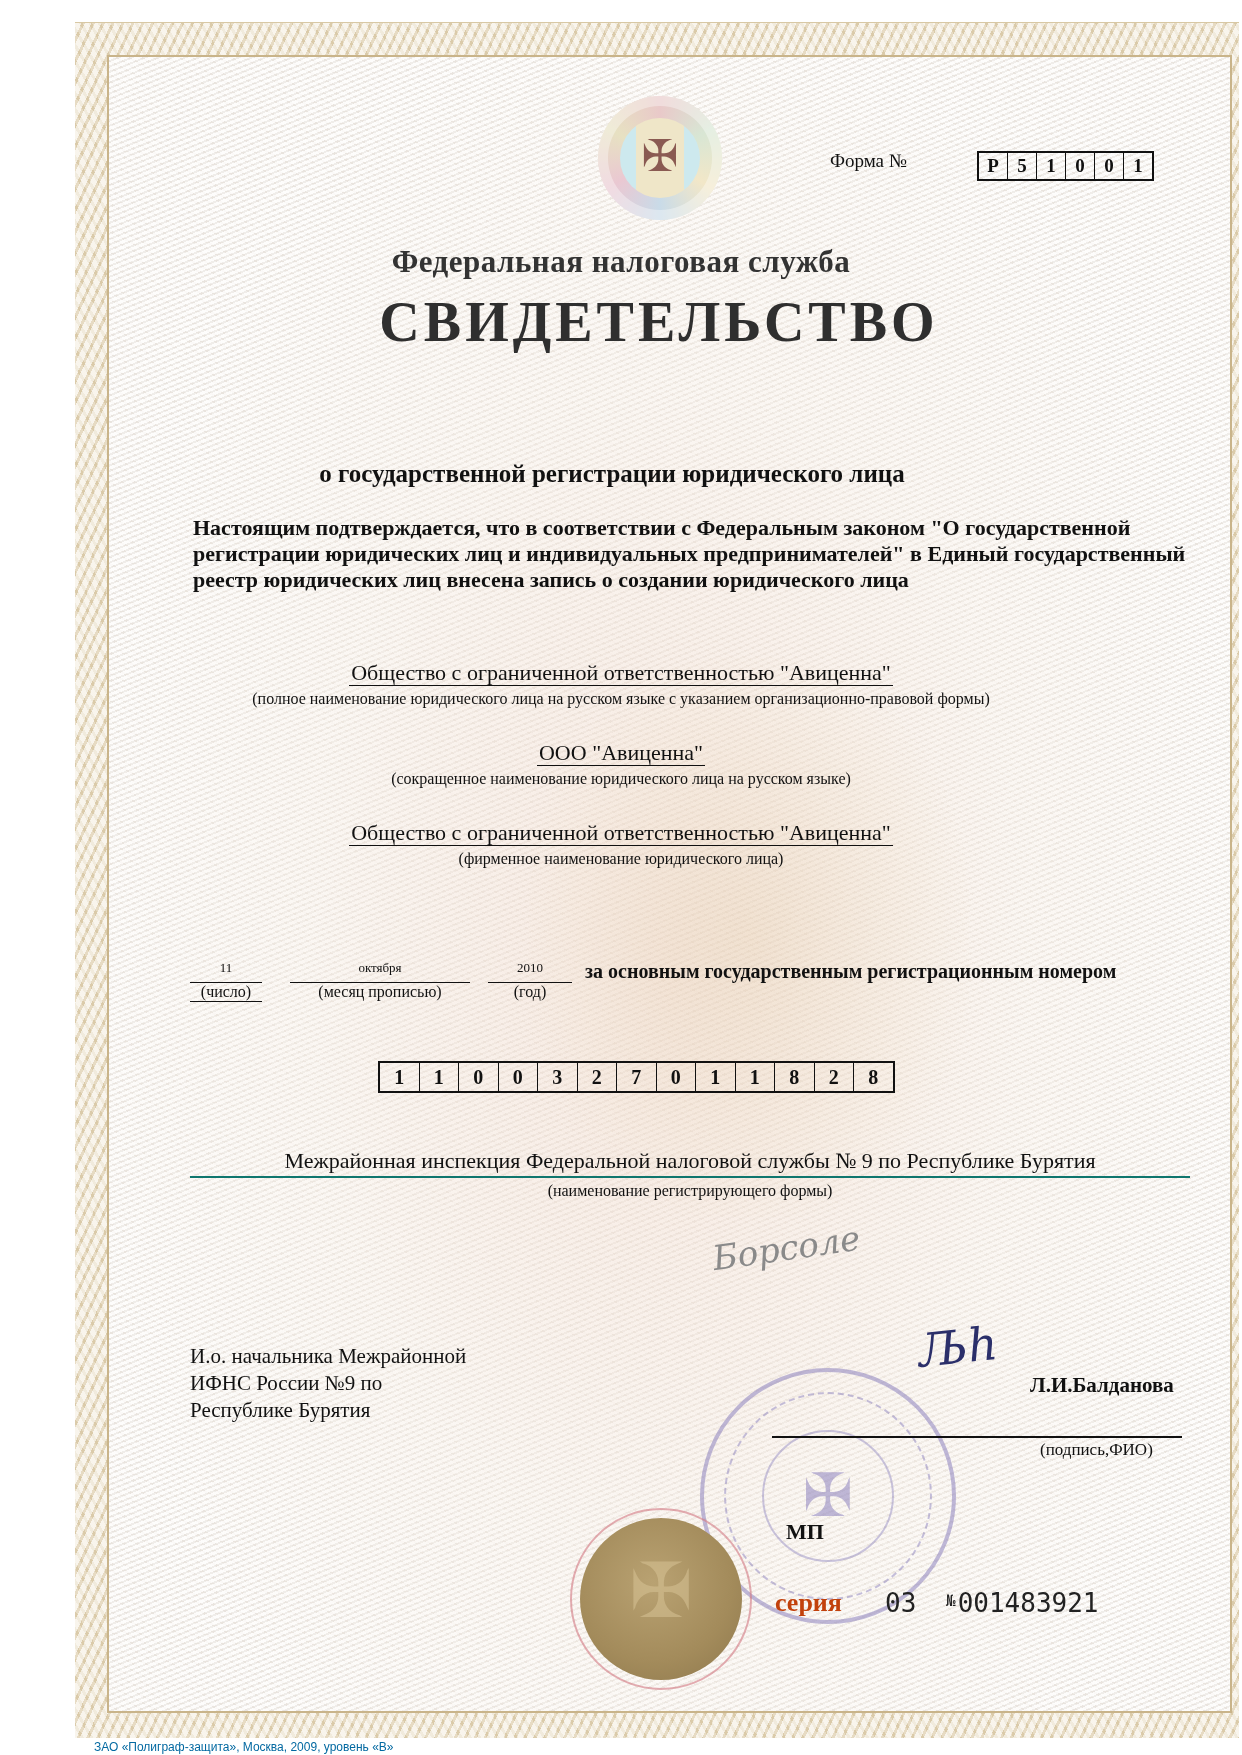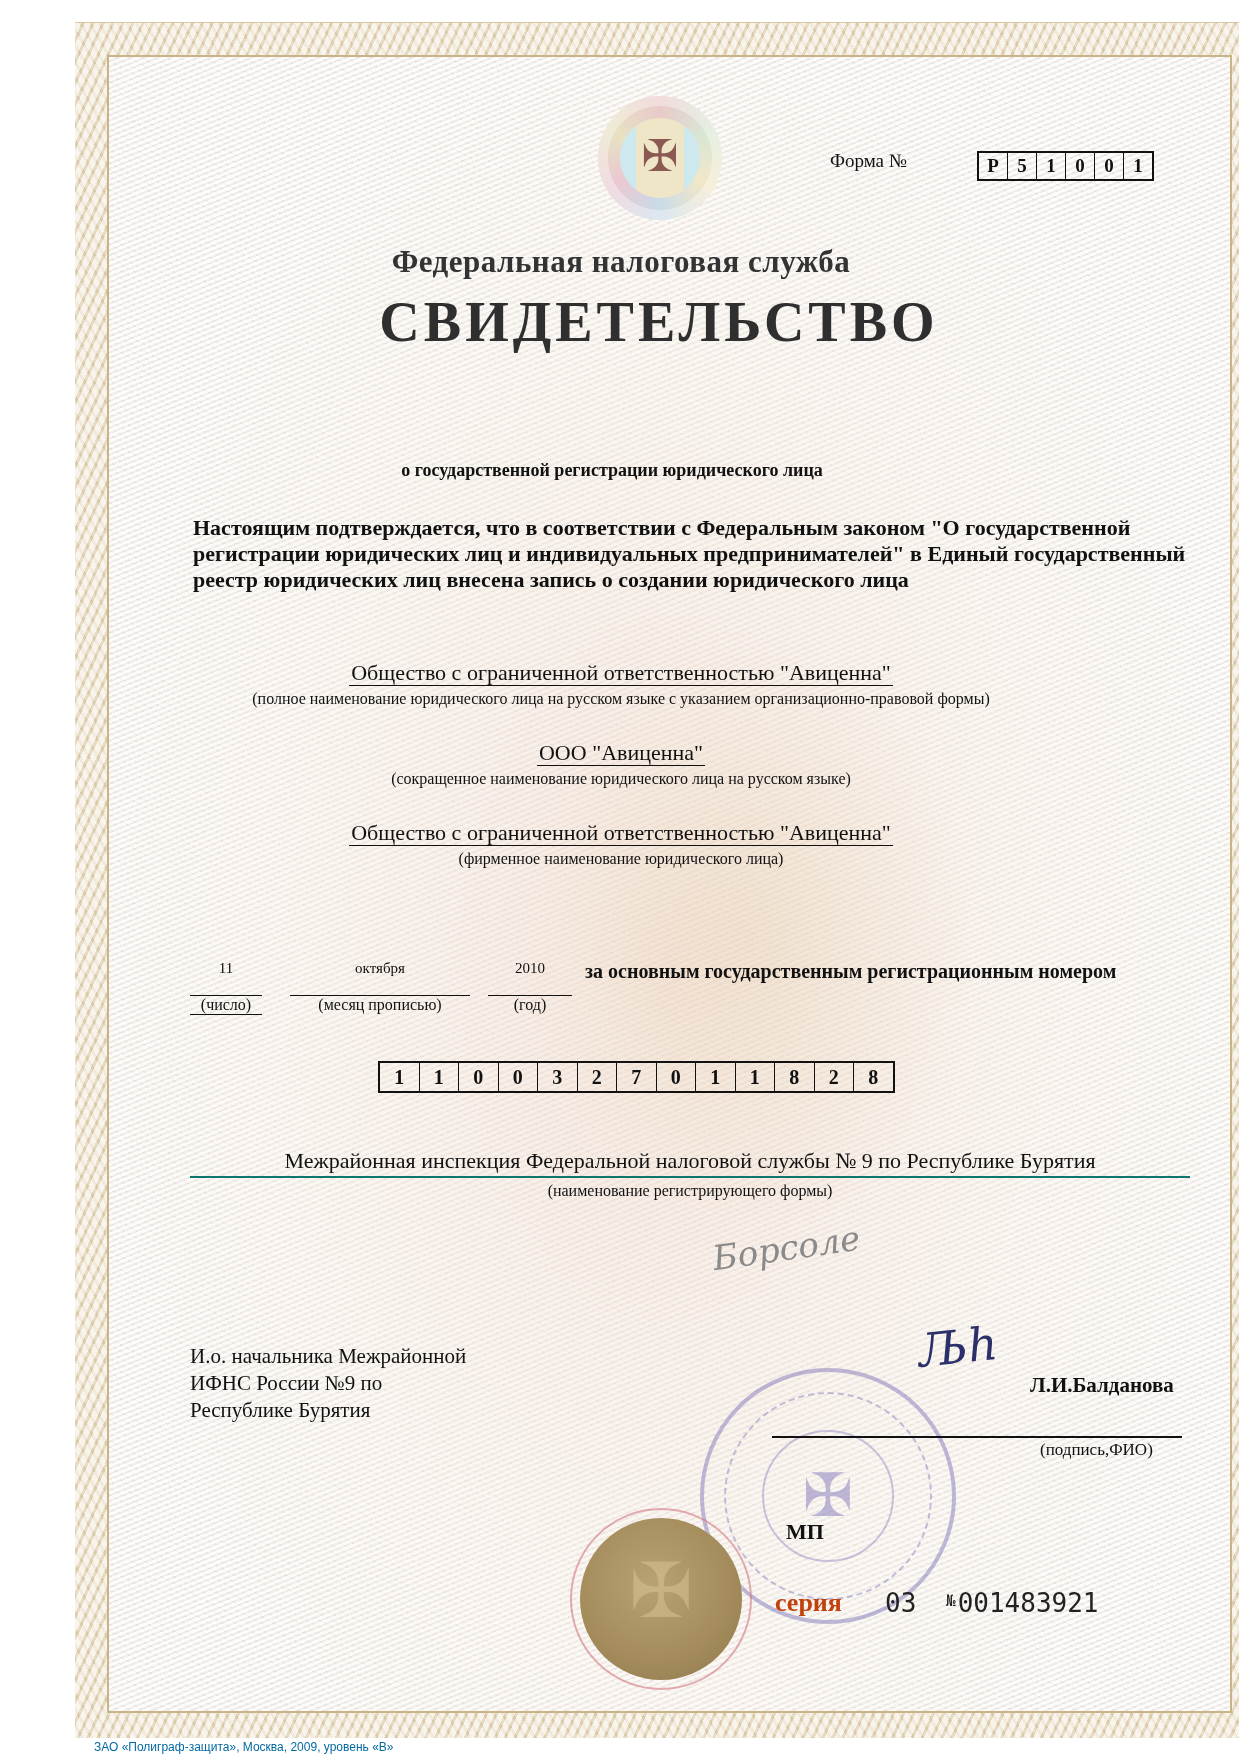--- a/index.html
+++ b/index.html
@@ -53,30 +53,30 @@
   }
   .form-boxes span:last-child { border-right: none; }
   .agency {
     position: absolute; left: 0; width: 1242px; top: 244px; text-align: center;
     font-weight: bold; font-size: 31px; color: #333; letter-spacing: 0.5px;
   }
   .title {
     position: absolute; left: 0; width: 1242px; top: 290px; text-align: center;
     font-weight: bold; font-size: 56px; color: #2f2f2f; letter-spacing: 4px; padding-left: 38px;
   }
-  .subtitle { position: absolute; left: 0; width: 1224px; top: 460px; text-align: center; font-weight: bold; font-size: 18px; }
+  .subtitle { position: absolute; left: 0; width: 1224px; top: 460px; text-align: center; font-weight: bold; font-size: 25px; }
   .intro {
     position: absolute; left: 193px; top: 515px; width: 1000px; font-weight: bold; font-size: 22px; line-height: 26px;
   }
   .field { position: absolute; left: 0; width: 1242px; text-align: center; }
   .field .val { font-size: 22px; border-bottom: 1.5px solid #111; padding: 0 2px; }
   .field .hint { display: block; font-size: 16px; margin-top: 4px; }
   .date-row { position: absolute; top: 960px; left: 190px; width: 1020px; height: 60px; }
   .date-cell { position: absolute; text-align: center; }
-  .date-cell .v { display: block; font-size: 15px; border-bottom: 1.5px solid #111; padding-bottom: 18px; }
+  .date-cell .v { display: block; font-size: 13px; border-bottom: 1.5px solid #111; padding-bottom: 6px; }
   .date-cell .h { display: block; font-size: 16px; }
   .date-cell .h.ul { border-bottom: 1.5px solid #111; }
   .reg-label { position: absolute; left: 395px; top: 0; font-weight: bold; font-size: 20px; }
   .ogrn { position: absolute; left: 378px; top: 1061px; display: flex; border: 2px solid #111; }
   .ogrn span {
     width: 38.5px; height: 28px; border-right: 1px solid #111; display: flex; align-items: center;
     justify-content: center; font-weight: bold; font-size: 20px;
   }
   .ogrn span:last-child { border-right: none; }
   .authority { position: absolute; left: 190px; width: 1000px; top: 1148px; text-align: center; }

